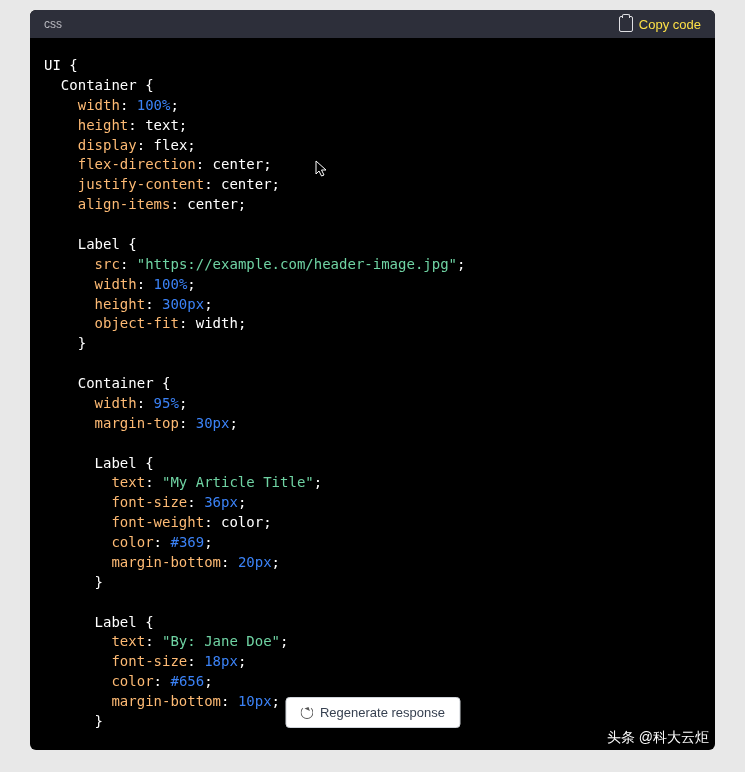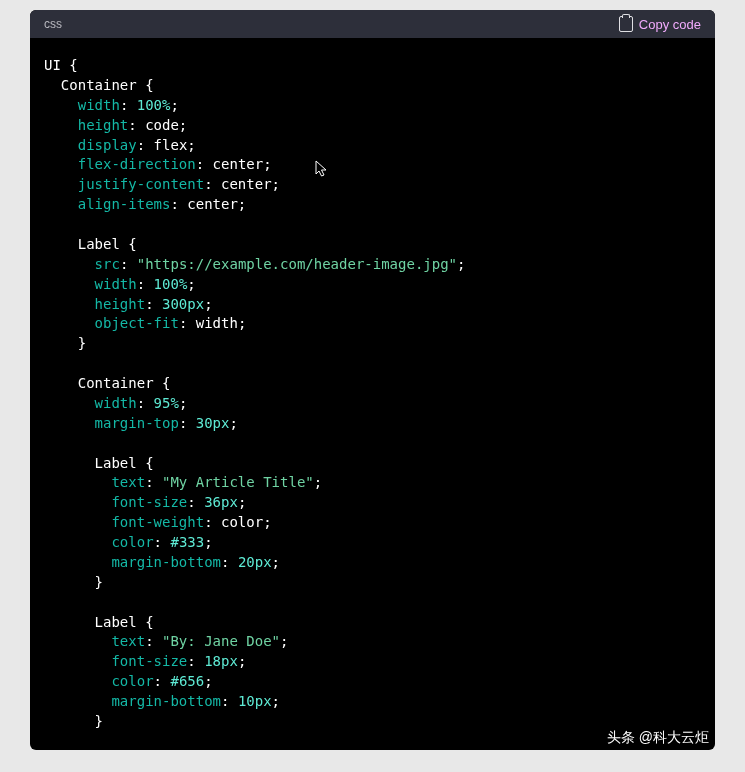--- a/index.html
+++ b/index.html
@@ -26,21 +26,21 @@
       padding: 6px 14px 6px 14px;
       color: #c9c9cf;
       font-size: 12px;
     }
     .lang-label { color: #b8b8bf; font-size: 12px; }
     .copy-btn {
       display: flex;
       align-items: center;
       gap: 6px;
       cursor: pointer;
-      color: #f0abfc;
+      color: #fde047;
       font-size: 13px;
     }
     .clipboard-icon {
       width: 14px;
       height: 16px;
       border: 1.5px solid #e0e0e4;
       border-radius: 2px;
       position: relative;
       display: inline-block;
     }
@@ -58,22 +58,22 @@
     }
     .code-body {
       padding: 18px 14px;
       font-family: "Consolas", "Monaco", "Menlo", monospace;
       font-size: 14px;
       line-height: 1.42;
       color: #fff;
       white-space: pre;
       overflow: hidden;
     }
-    .t-teal { color: #14b8a6; }
-    .t-magenta { color: #5eead4; }
+    .t-teal { color: #fdba74; }
+    .t-magenta { color: #3b82f6; }
     .t-string { color: #6fd3a3; }
     .cursor-pointer {
       position: absolute;
       top: 150px;
       left: 285px;
       font-size: 15px;
       color: #fff;
     }
     .regen-btn {
       position: absolute;
@@ -126,55 +126,59 @@
   <div class="code-header">
     <span class="lang-label">css</span>
     <div class="copy-btn">
       <span class="clipboard-icon"></span>
       <span>Copy code</span>
     </div>
   </div>
   <div class="code-body"><span>UI {</span>
 <span>  Container {</span>
 <span>    </span><span class="t-teal">width</span><span>: </span><span class="t-magenta">100%</span><span>;</span>
-<span>    </span><span class="t-teal">height</span><span>: code;</span>
+<span>    </span><span class="t-teal">height</span><span>: text;</span>
 <span>    </span><span class="t-teal">display</span><span>: flex;</span>
 <span>    </span><span class="t-teal">flex-direction</span><span>: center;</span>
 <span>    </span><span class="t-teal">justify-content</span><span>: center;</span>
 <span>    </span><span class="t-teal">align-items</span><span>: center;</span>
 <span></span>
 <span>    Label {</span>
 <span>      </span><span class="t-teal">src</span><span>: </span><span class="t-string">"https://example.com/header-image.jpg"</span><span>;</span>
 <span>      </span><span class="t-teal">width</span><span>: </span><span class="t-magenta">100%</span><span>;</span>
 <span>      </span><span class="t-teal">height</span><span>: </span><span class="t-magenta">300px</span><span>;</span>
 <span>      </span><span class="t-teal">object-fit</span><span>: width;</span>
 <span>    }</span>
 <span></span>
 <span>    Container {</span>
 <span>      </span><span class="t-teal">width</span><span>: </span><span class="t-magenta">95%</span><span>;</span>
 <span>      </span><span class="t-teal">margin-top</span><span>: </span><span class="t-magenta">30px</span><span>;</span>
 <span></span>
 <span>      Label {</span>
 <span>        </span><span class="t-teal">text</span><span>: </span><span class="t-string">"My Article Title"</span><span>;</span>
 <span>        </span><span class="t-teal">font-size</span><span>: </span><span class="t-magenta">36px</span><span>;</span>
 <span>        </span><span class="t-teal">font-weight</span><span>: color;</span>
-<span>        </span><span class="t-teal">color</span><span>: </span><span class="t-magenta">#333</span><span>;</span>
+<span>        </span><span class="t-teal">color</span><span>: </span><span class="t-magenta">#369</span><span>;</span>
 <span>        </span><span class="t-teal">margin-bottom</span><span>: </span><span class="t-magenta">20px</span><span>;</span>
 <span>      }</span>
 <span></span>
 <span>      Label {</span>
 <span>        </span><span class="t-teal">text</span><span>: </span><span class="t-string">"By: Jane Doe"</span><span>;</span>
 <span>        </span><span class="t-teal">font-size</span><span>: </span><span class="t-magenta">18px</span><span>;</span>
 <span>        </span><span class="t-teal">color</span><span>: </span><span class="t-magenta">#656</span><span>;</span>
 <span>        </span><span class="t-teal">margin-bottom</span><span>: </span><span class="t-magenta">10px</span><span>;</span>
 <span>      }</span></div>
 
   <div class="cursor-pointer">
     <svg width="14" height="18" viewBox="0 0 14 18" fill="none">
       <path d="M1 1 L1 14 L4 11 L6.5 16 L9 15 L6.5 10 L11 10 Z" stroke="#fff" stroke-width="1" fill="none"></path>
     </svg>
   </div>
 
+  <div class="regen-btn">
+    <span class="refresh-icon"></span>
+    <span>Regenerate response</span>
+  </div>
 </div>
 
 <div class="watermark">
   <span>头条 </span><span>@科大云炬</span>
 </div>
 
 </body></html>

